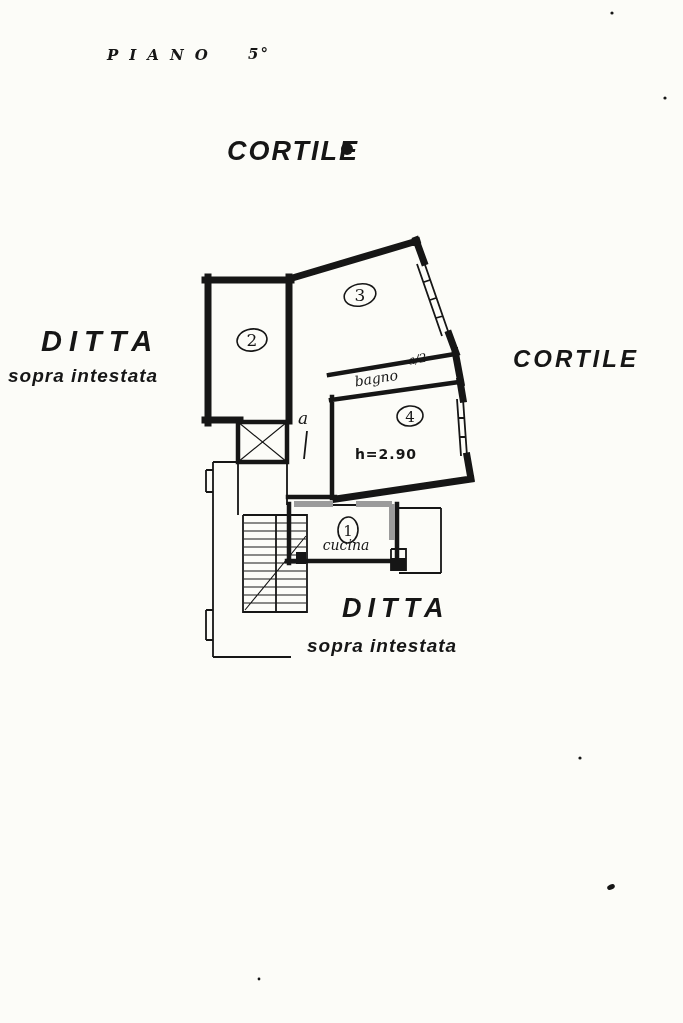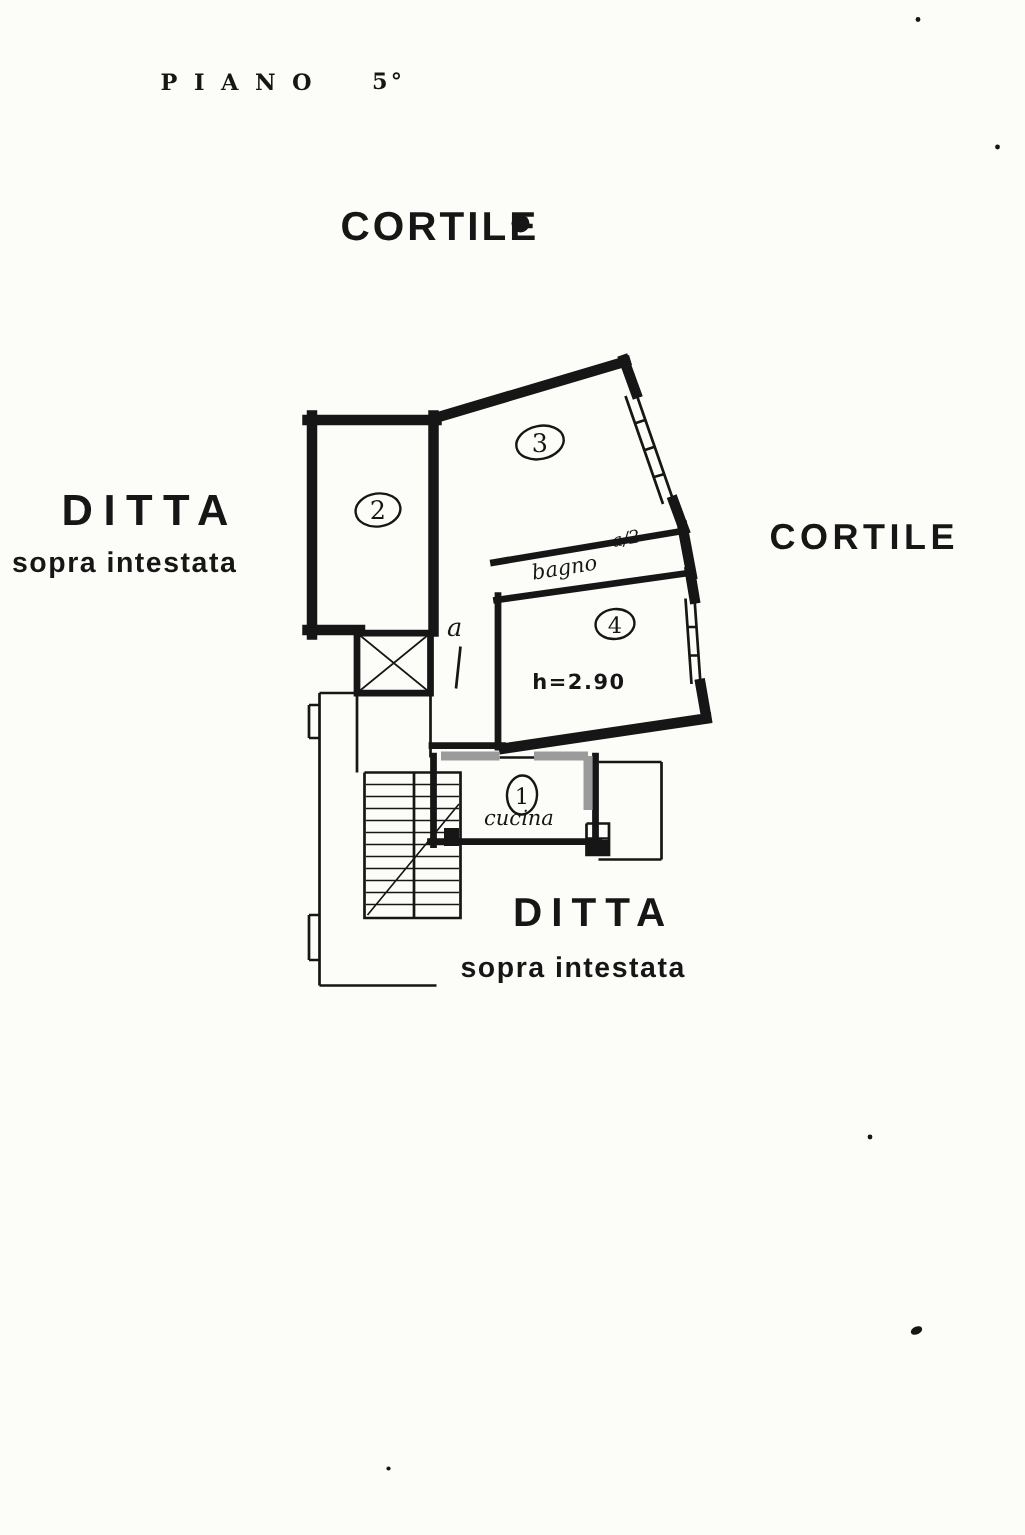--- a/index.html
+++ b/index.html
@@ -2,21 +2,21 @@
 <html style="--bg: #fcfcf8; --ink: #161616; --gray: #9b9b9b;"><head>
 <meta charset="utf-8">
 <style>
   html,body{margin:0;padding:0;background:#dcdcdc;}
   .page{
     position:relative;width:683px;height:1023px;margin:0 auto;
     background:var(--bg,#fcfcf8);overflow:hidden;
     color:var(--ink,#161616);
     font-family:"Liberation Sans",sans-serif;
   }
-  .abs{position:absolute;white-space:nowrap;}
+  .abs{position:absolute;white-space:nowrap;font-style:italic;}
   .typed{font-family:"DejaVu Serif",serif;font-weight:700;}
   .piano-label{left:107px;top:46px;font-size:15px;letter-spacing:11px;}
   .piano-number{left:248px;top:45px;font-size:15px;letter-spacing:2px;}
   .cortile-top{left:227px;top:136px;font-size:27px;font-weight:700;letter-spacing:2px;}
   .ditta-left-1{left:41px;top:325px;font-size:29px;font-weight:700;letter-spacing:7px;}
   .ditta-left-2{left:8px;top:365px;font-size:19px;font-weight:700;letter-spacing:1px;}
   .cortile-right{left:513px;top:345px;font-size:24px;font-weight:700;letter-spacing:3px;}
   .ditta-bottom-1{left:342px;top:593px;font-size:27px;font-weight:700;letter-spacing:6px;}
   .ditta-bottom-2{left:307px;top:635px;font-size:19px;font-weight:700;letter-spacing:1px;}
 

